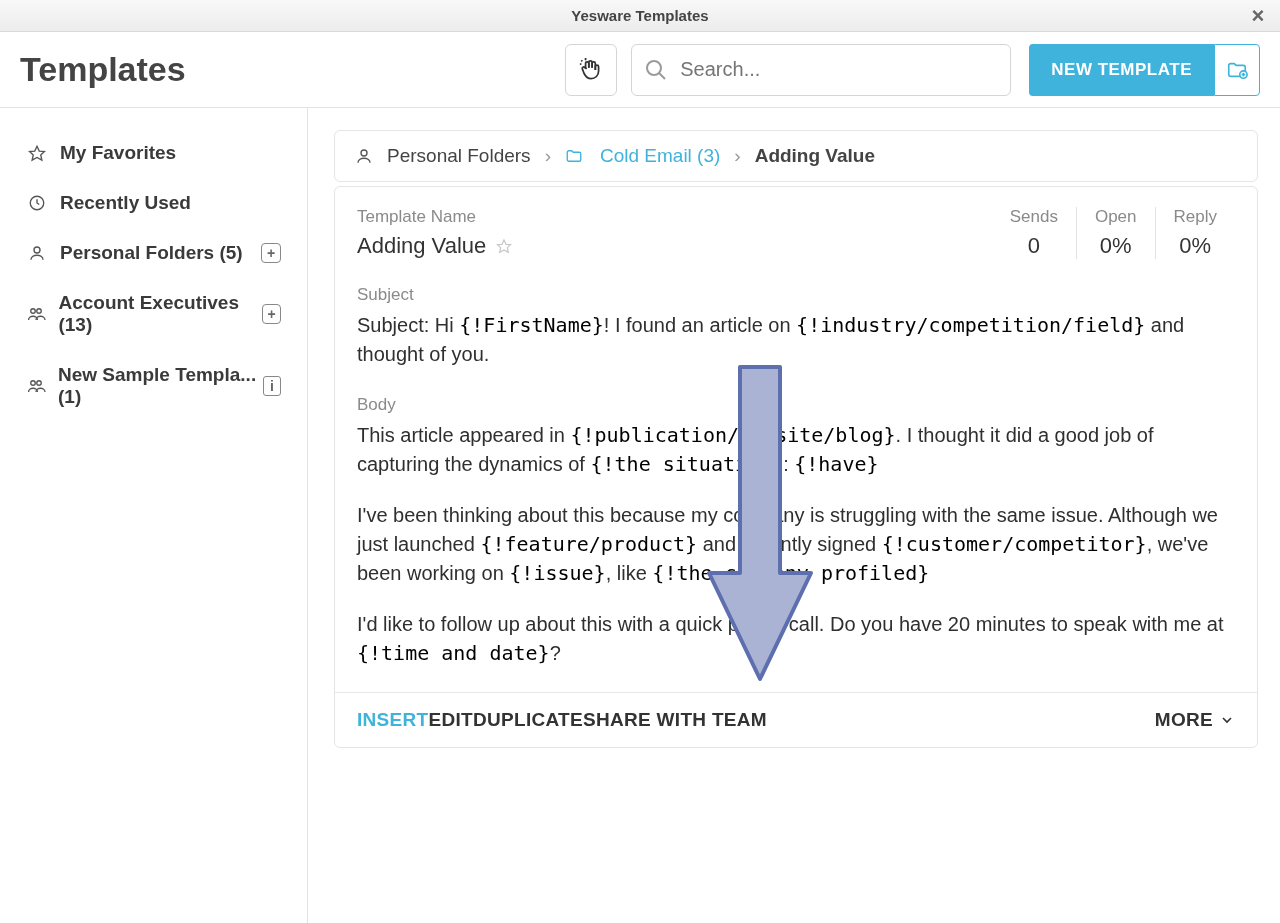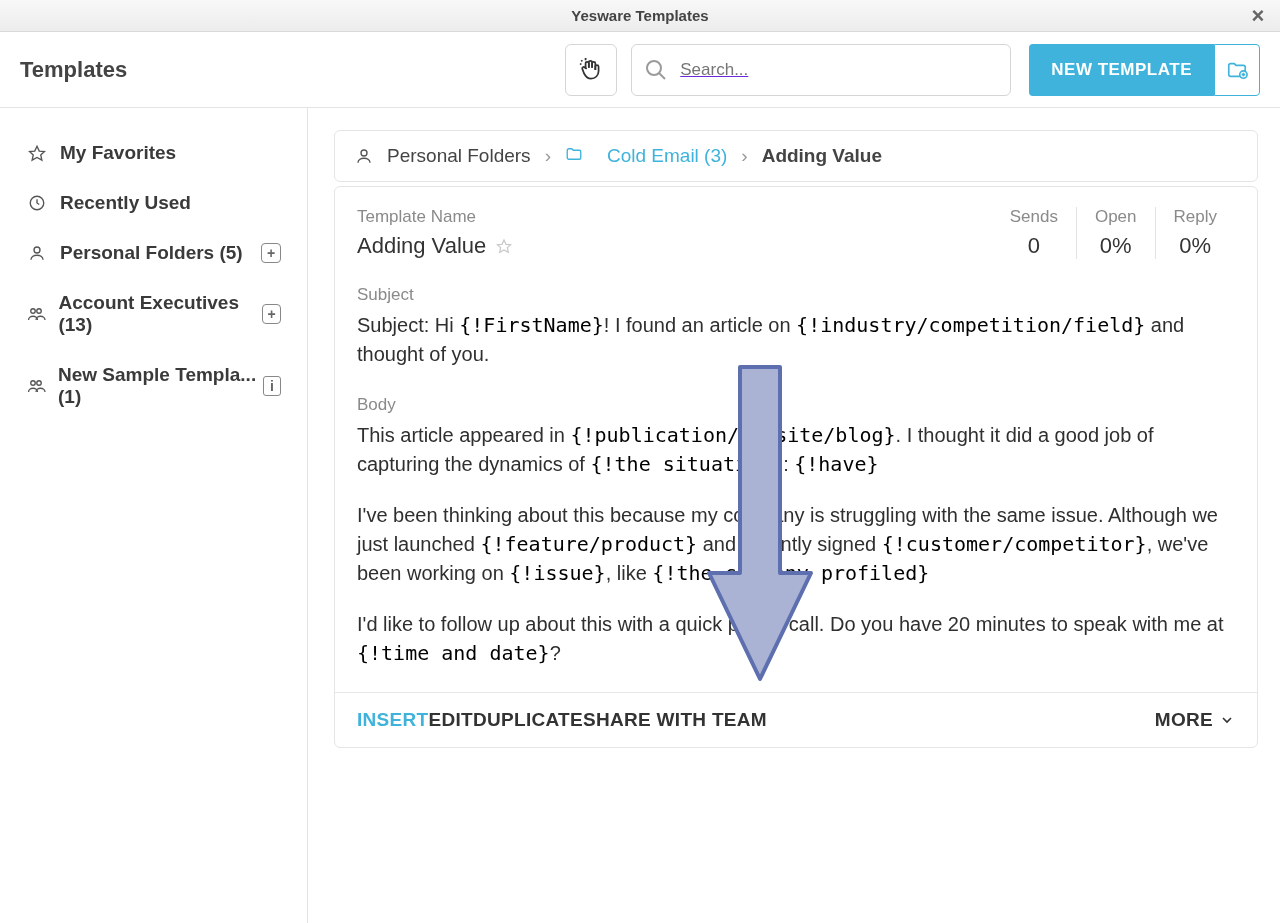--- a/index.html
+++ b/index.html
@@ -1,36 +1,36 @@
 <!DOCTYPE html>
 <html><head>
 <meta charset="utf-8">
 <style>
 * { box-sizing: border-box; margin: 0; padding: 0; }
 html, body { width: 1280px; height: 923px; font-family: -apple-system, BlinkMacSystemFont, "Segoe UI", Helvetica, Arial, sans-serif; color: #333; background: #fff; }
 .window-titlebar { height: 32px; background: linear-gradient(#f8f8f8,#ececec); border-bottom: 1px solid #d9d9d9; display:flex; align-items:center; justify-content:center; position:relative; font-size:15px; font-weight:600; color:#444;}
 .window-close { position:absolute; right:6px; top:0; height:32px; width:32px; display:flex; align-items:center; justify-content:center; font-size:22px; color:#666; cursor:pointer; }
 .topbar { height: 76px; border-bottom:1px solid #e3e3e3; display:flex; align-items:center; padding:0 20px; }
-.topbar h1 { font-size:22px; font-weight:600; color:#444; flex:0 0 auto; }
+.topbar h1 { font-size:34px; font-weight:600; color:#444; flex:0 0 auto; }
 .topbar-spacer { flex:1; }
 .hand-btn { width:52px; height:52px; border:1px solid #d5d5d5; border-radius:6px; display:flex; align-items:center; justify-content:center; margin-right:14px; cursor:pointer; background:#fff;}
 .searchbox { flex:0 0 380px; height:52px; border:1px solid #d5d5d5; border-radius:6px; display:flex; align-items:center; padding:0 12px; margin-right:18px;}
-.searchbox input { border:none; outline:none; font-size:17px; color:#6d28d9; width:100%;text-decoration:underline; }
+.searchbox input { border:none; outline:none; font-size:20px; color:#6d28d9; width:100%; }
 .search-icon { margin-right:12px; }
 .new-template-btn { height:52px; padding:0 22px; background:#3fb3db; color:#fff; font-size:17px; font-weight:600; letter-spacing:.5px; border:none; border-radius:4px 0 0 4px; cursor:pointer; }
 .new-folder-btn { height:52px; width:46px; background:#fff; color:#3fb3db; border:1px solid #3fb3db; border-left:1px solid #3fb3db; border-radius:0 4px 4px 0; display:flex; align-items:center; justify-content:center; cursor:pointer;}
 .content { display:flex; height: calc(923px - 32px - 76px); }
 .sidebar { width:308px; border-right:1px solid #e3e3e3; padding:20px 14px; }
 .side-item { display:flex; align-items:center; padding:14px 12px; font-size:19px; font-weight:600; color:#3a3a3a; cursor:pointer; position:relative; }
 .side-item .icon { width:22px; margin-right:12px; color:#555; display:flex; align-items:center; justify-content:center;}
 .side-action { margin-left:auto; width:20px; height:20px; border:1px solid #888; border-radius:4px; display:flex; align-items:center; justify-content:center; font-size:14px; color:#666; }
 .main { flex:1; padding:22px 22px 0 26px; background:#fff; }
 .breadcrumb { border:1px solid #e5e5e5; border-radius:6px; padding:14px 20px; display:flex; align-items:center; font-size:19px; gap:14px; color:#444;}
 .breadcrumb .sep { color:#999; }
-.breadcrumb .link { color:#3fb3db; display:flex; align-items:flex-start; gap:24px;}
+.breadcrumb .link { color:#3fb3db; display:flex; align-items:center; gap:17px;}
 .card { border:1px solid #e5e5e5; border-radius:6px; margin-top:4px; padding:20px 22px 0 22px; position:relative; }
 .meta-row { display:flex; align-items:flex-start; }
 .meta-row .left { flex:1; }
 .label { color:#8a8a8a; font-size:17px; margin-bottom:6px; }
 .template-name { font-size:22px; color:#333; display:flex; align-items:center; gap:10px;}
 .stats { display:flex; }
 .stat { text-align:center; padding:0 18px; border-left:1px solid #e3e3e3; }
 .stat:first-child { border-left:none; }
 .stat .lbl { color:#8a8a8a; font-size:17px; margin-bottom:6px;}
 .stat .val { font-size:22px; color:#333; }

